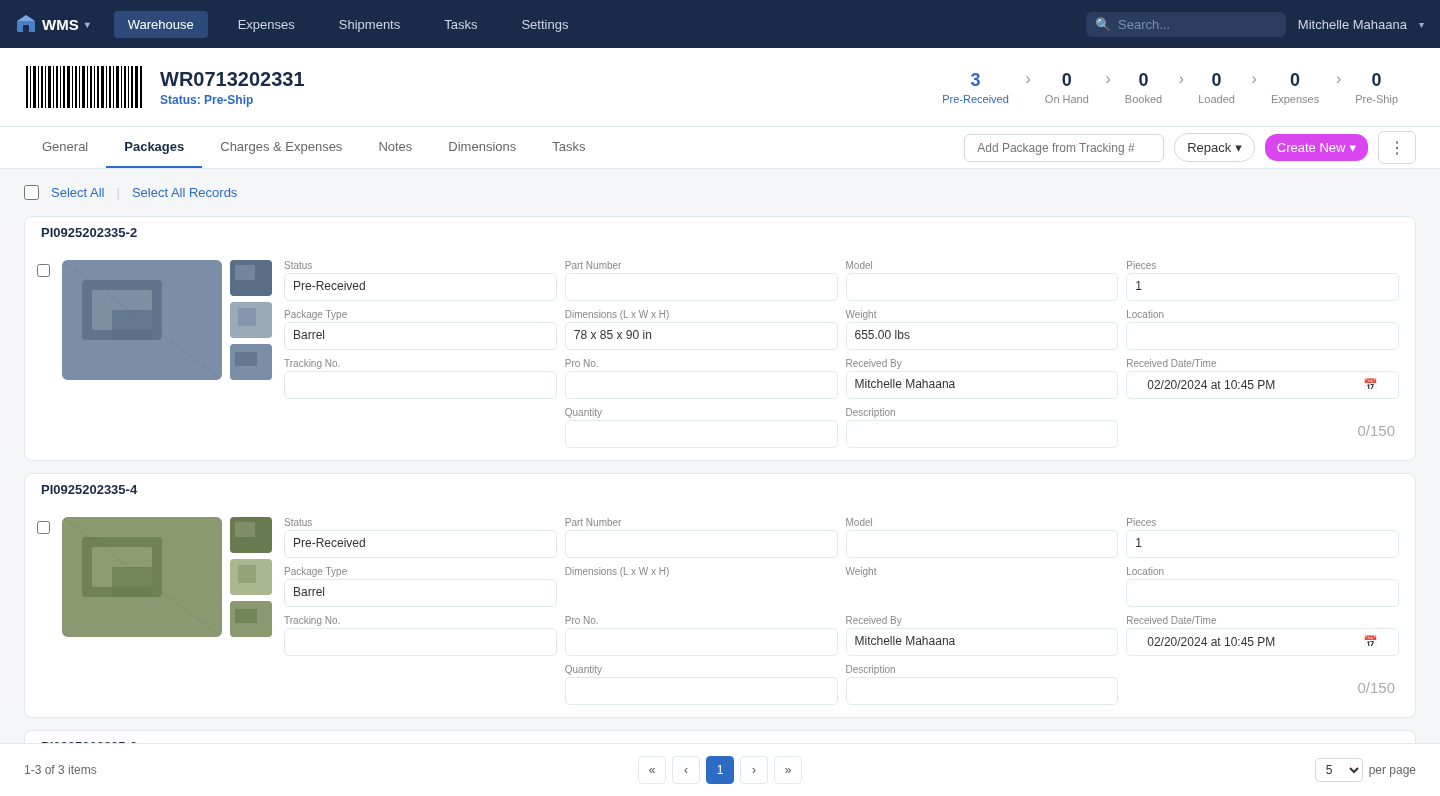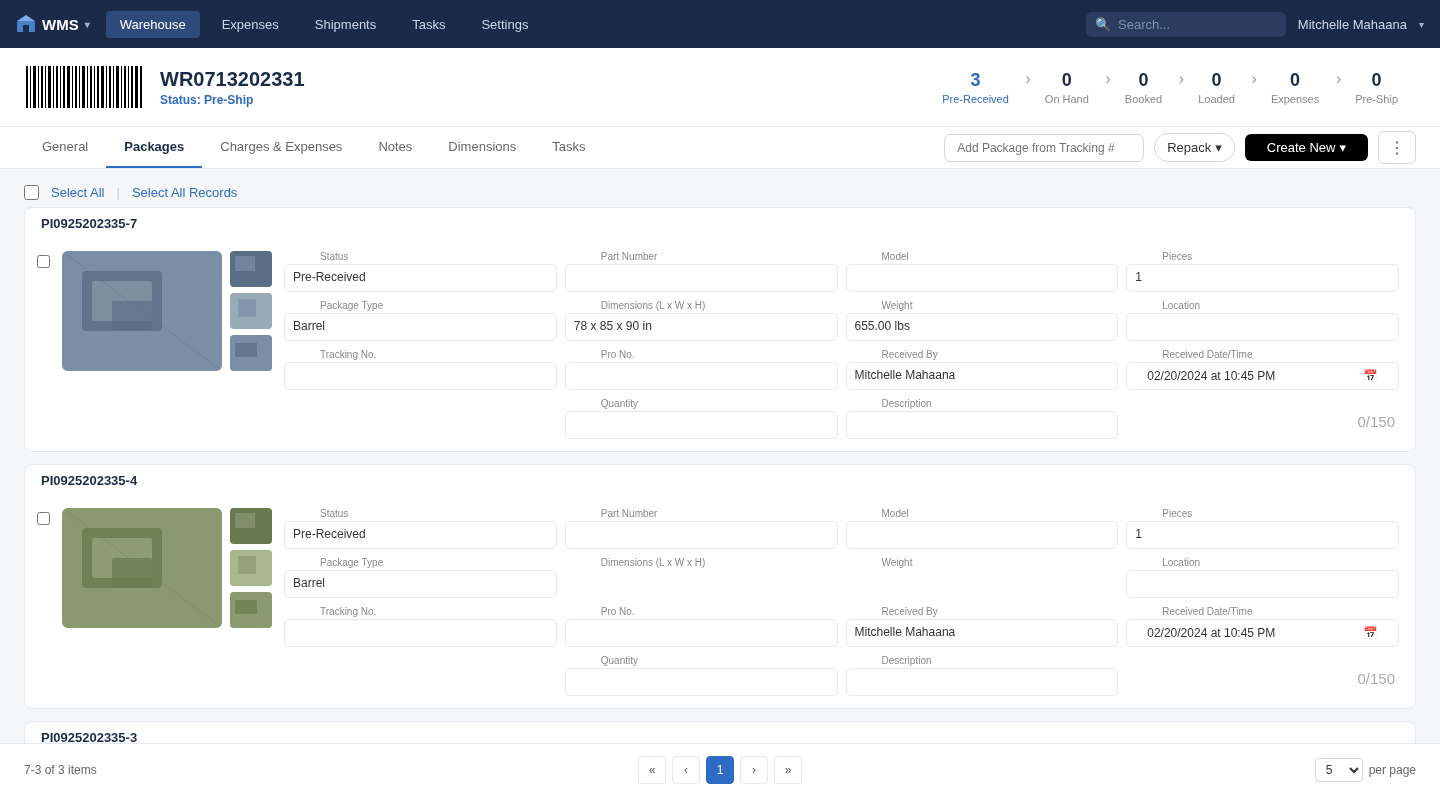--- a/index.html
+++ b/index.html
@@ -5,21 +5,21 @@
     * { box-sizing: border-box; margin: 0; padding: 0; }
     body { font-family: -apple-system, BlinkMacSystemFont, 'Segoe UI', sans-serif; background: #f4f6f8; font-size: 13px; color: #333; }
 
     
     .navbar {
       background: #1a2b4a;
       display: flex;
       align-items: center;
       height: 48px;
       padding: 18px 16px;
-      gap: 8px;
+      gap: 16px;
     }
     .navbar-brand {
       display: flex;
       align-items: center;
       gap: 6px;
       color: #fff;
       font-weight: 700;
       font-size: 15px;
       margin-right: 8px;
       cursor: pointer;
@@ -126,25 +126,25 @@
       padding: 6px 12px;
       font-size: 13px;
       background: #fff;
       cursor: pointer;
       display: flex;
       align-items: center;
       gap: 4px;
       color: #333;
     }
     .action-btn-primary {
-      background: #000000;
+      background: #d946ef;
       color: #fff;
       border: none;
-      border-radius: 6px;
-      padding: 6px 22px;
+      border-radius: 12px;
+      padding: 6px 12px;
       font-size: 13px;
       cursor: pointer;
       display: flex;
       align-items: center;
       gap: 4px;
     }
     .more-btn {
       border: 1px solid #d0d8e4;
       border-radius: 6px;
       padding: 6px 10px;
@@ -156,21 +156,21 @@
 
     
     .content-area {
       padding: 16px 24px;
       min-height: calc(100vh - 200px);
     }
     .select-bar {
       display: flex;
       align-items: center;
       gap: 12px;
-      margin-bottom: 7px;
+      margin-bottom: 16px;
     }
     .select-bar input[type=checkbox] { width: 15px; height: 15px; cursor: pointer; }
     .select-link { color: #2d6bc4; cursor: pointer; font-size: 13px; }
     .sep { color: #ccc; }
 
     
     .package-card {
       background: #fff;
       border-radius: 8px;
       border: 1px solid #e2e8f0;
@@ -204,21 +204,21 @@
     .pkg-thumbs { display: flex; flex-direction: column; gap: 6px; }
     .pkg-thumb {
       width: 42px;
       height: 36px;
       background: #c8d4de;
       border-radius: 4px;
       overflow: hidden;
     }
     .pkg-fields { flex: 1; display: grid; grid-template-columns: repeat(4, 1fr); gap: 8px; }
     .field-group { display: flex; flex-direction: column; gap: 2px; }
-    .field-label { font-size: 10px; color: #888; text-transform: none; margin-left: 36px; }
+    .field-label { font-size: 10px; color: #888; text-transform: none; }
     .field-value {
       border: 1px solid #e2e8f0;
       border-radius: 5px;
       padding: 5px 8px;
       font-size: 12px;
       color: #333;
       background: #fff;
       min-height: 28px;
     }
     .field-value.empty { color: #bbb; }
@@ -404,21 +404,21 @@
 
   <div class="select-bar">
     <input type="checkbox" style="">
     <span class="select-link">Select All</span>
     <span class="sep">|</span>
     <span class="select-link">Select All Records</span>
   </div>
 
   <div id="packages-container">
       <div class="package-card">
-      <div class="package-card-header">PI0925202335-7</div>
+      <div class="package-card-header">PI0925202335-2</div>
       <div class="package-card-body">
         <div class="pkg-checkbox">
           <input type="checkbox" style="">
         </div>
         <div class="pkg-images">
           <div class="pkg-main-img">
             <svg width="160" height="120" viewBox="0 0 160 120" xmlns="http://www.w3.org/2000/svg">
               <rect width="160" height="120" fill="#7a8ea6"></rect>
               <rect x="20" y="20" width="80" height="60" rx="4" fill="#5a6e86" opacity="0.8"></rect>
               <rect x="30" y="30" width="60" height="40" rx="2" fill="#9aabb8" opacity="0.5"></rect>
@@ -673,21 +673,21 @@
             <div class="field-value">1</div>
           </div>
 
         </div>
       </div>
     </div>
     </div>
 </div>
 
 <div class="pagination-bar">
-  <span class="page-info">7-3 of 3 items</span>
+  <span class="page-info">1-3 of 3 items</span>
   <button class="page-btn">«</button>
   <button class="page-btn">‹</button>
   <button class="page-btn active">1</button>
   <button class="page-btn">›</button>
   <button class="page-btn">»</button>
   <div class="page-per">
     <select class="per-select">
       <option>5</option>
       <option>10</option>
       <option>25</option>

